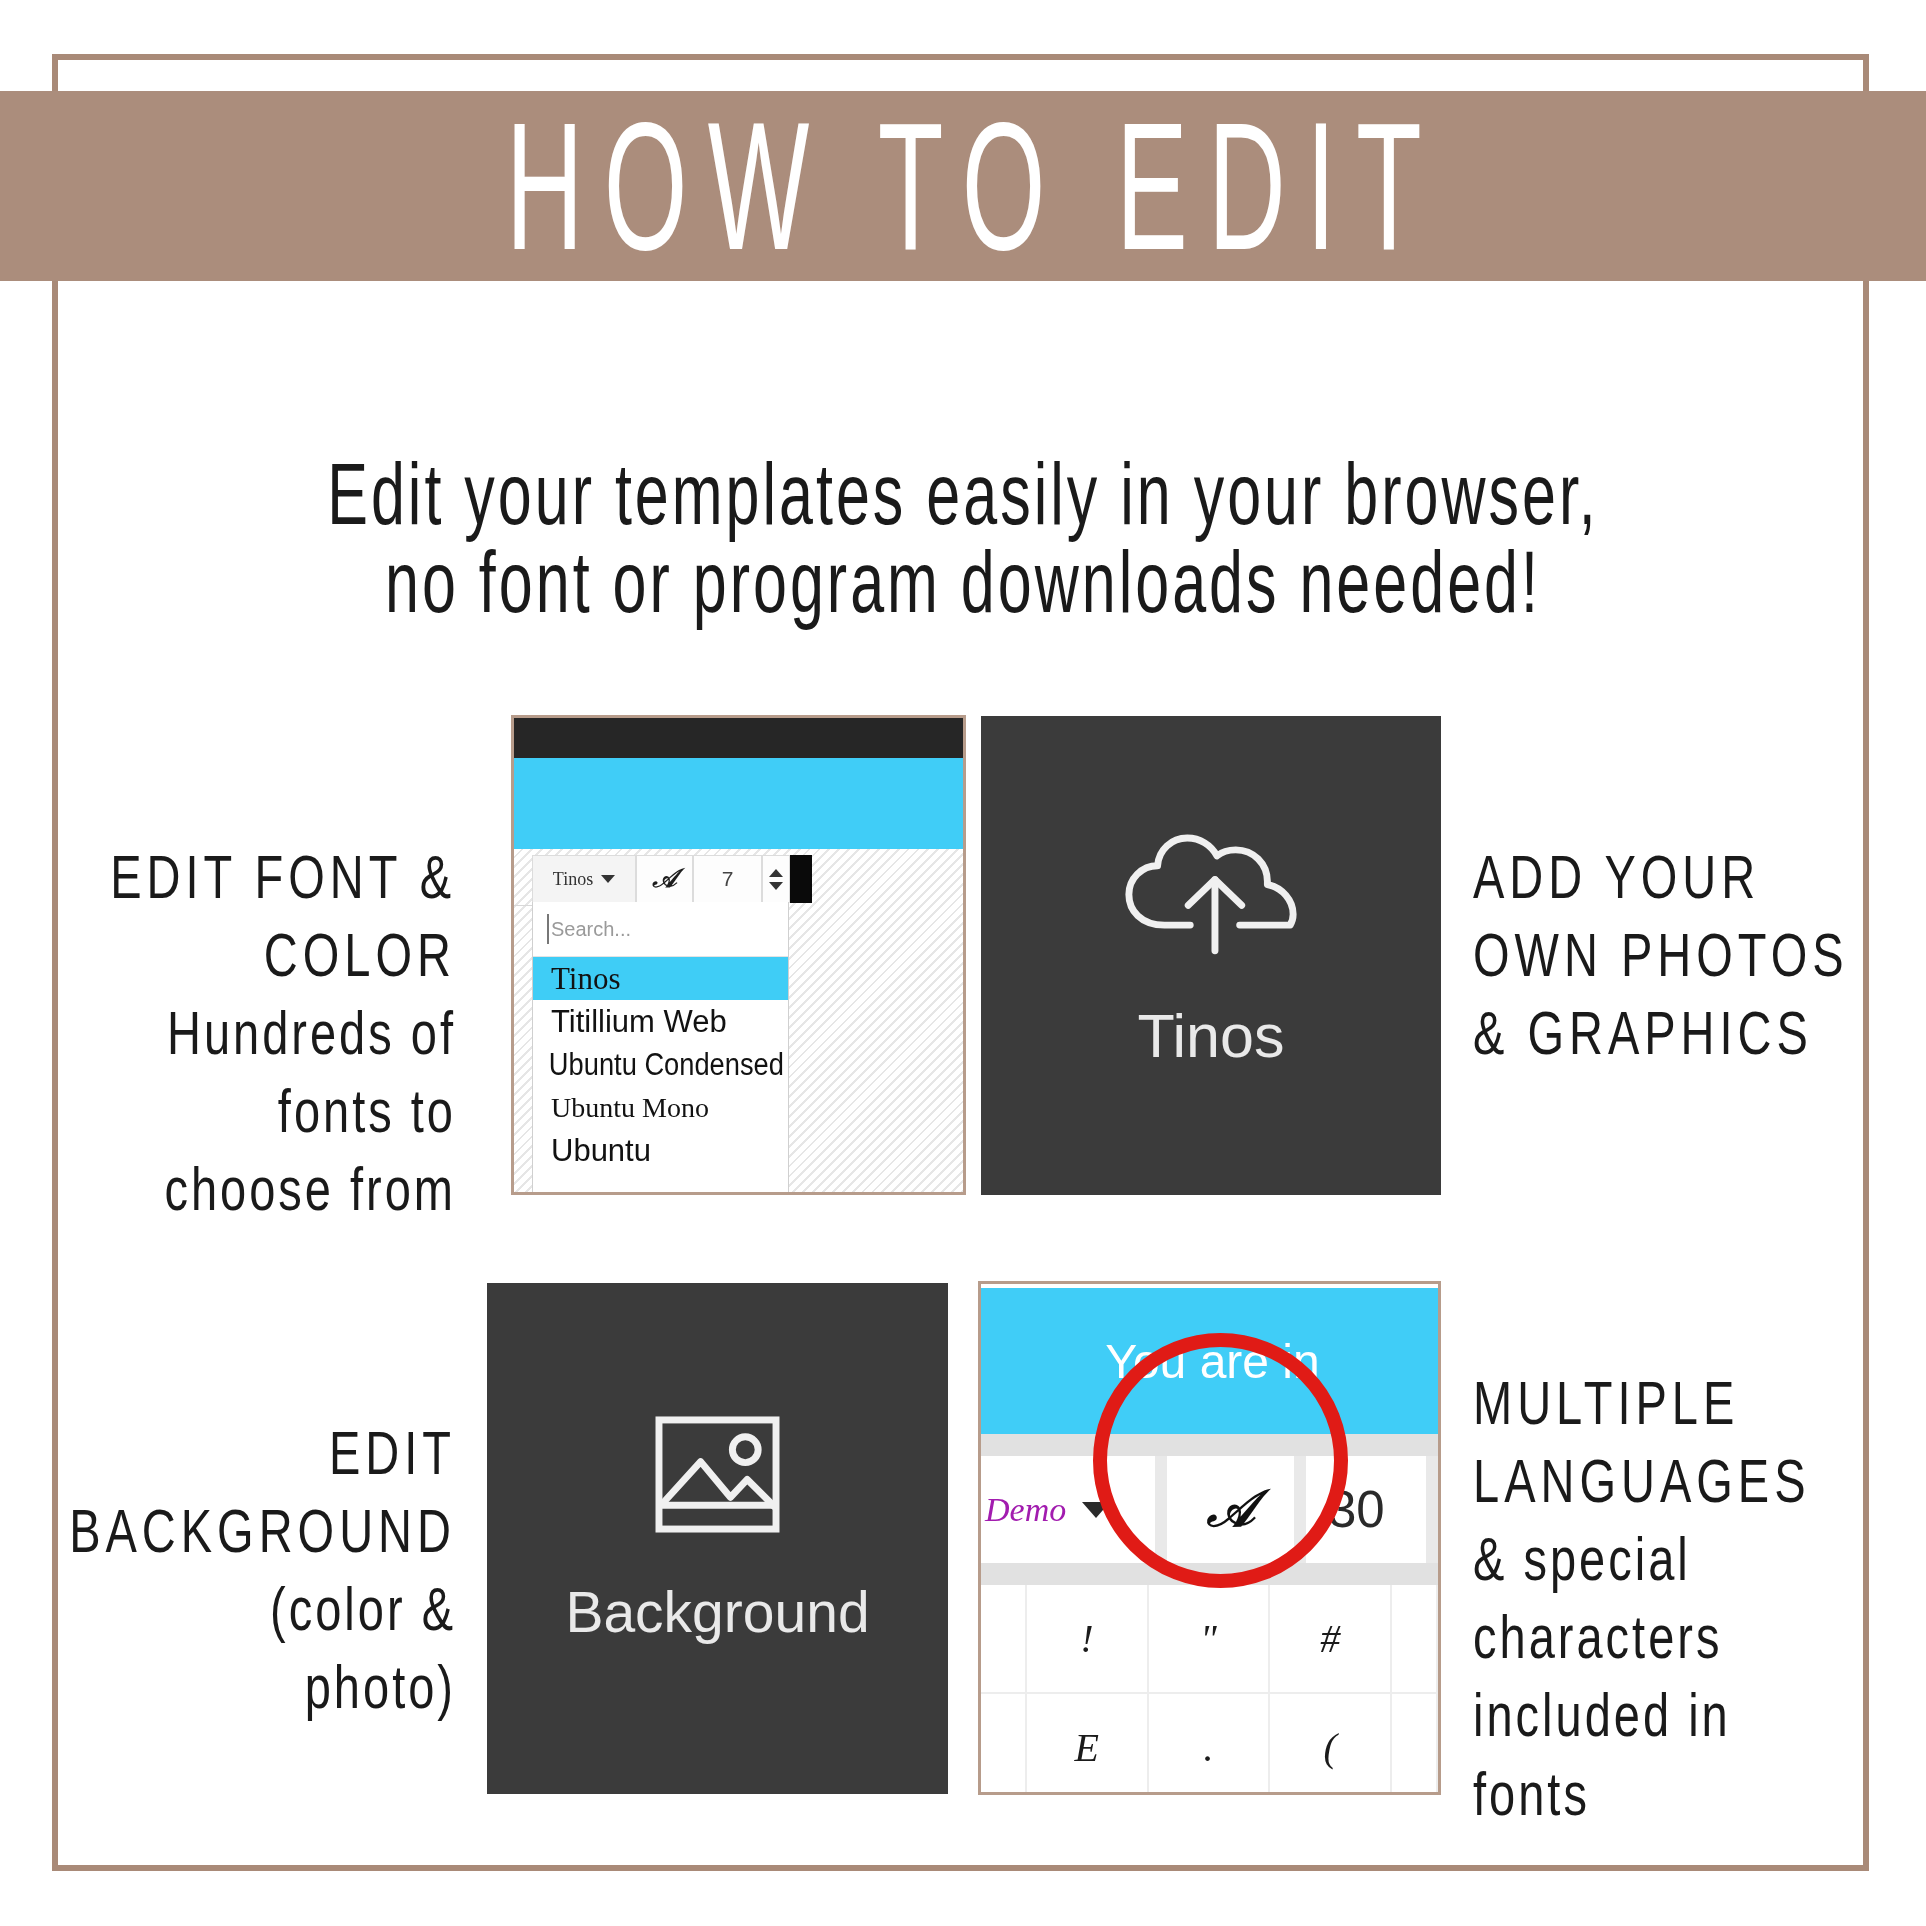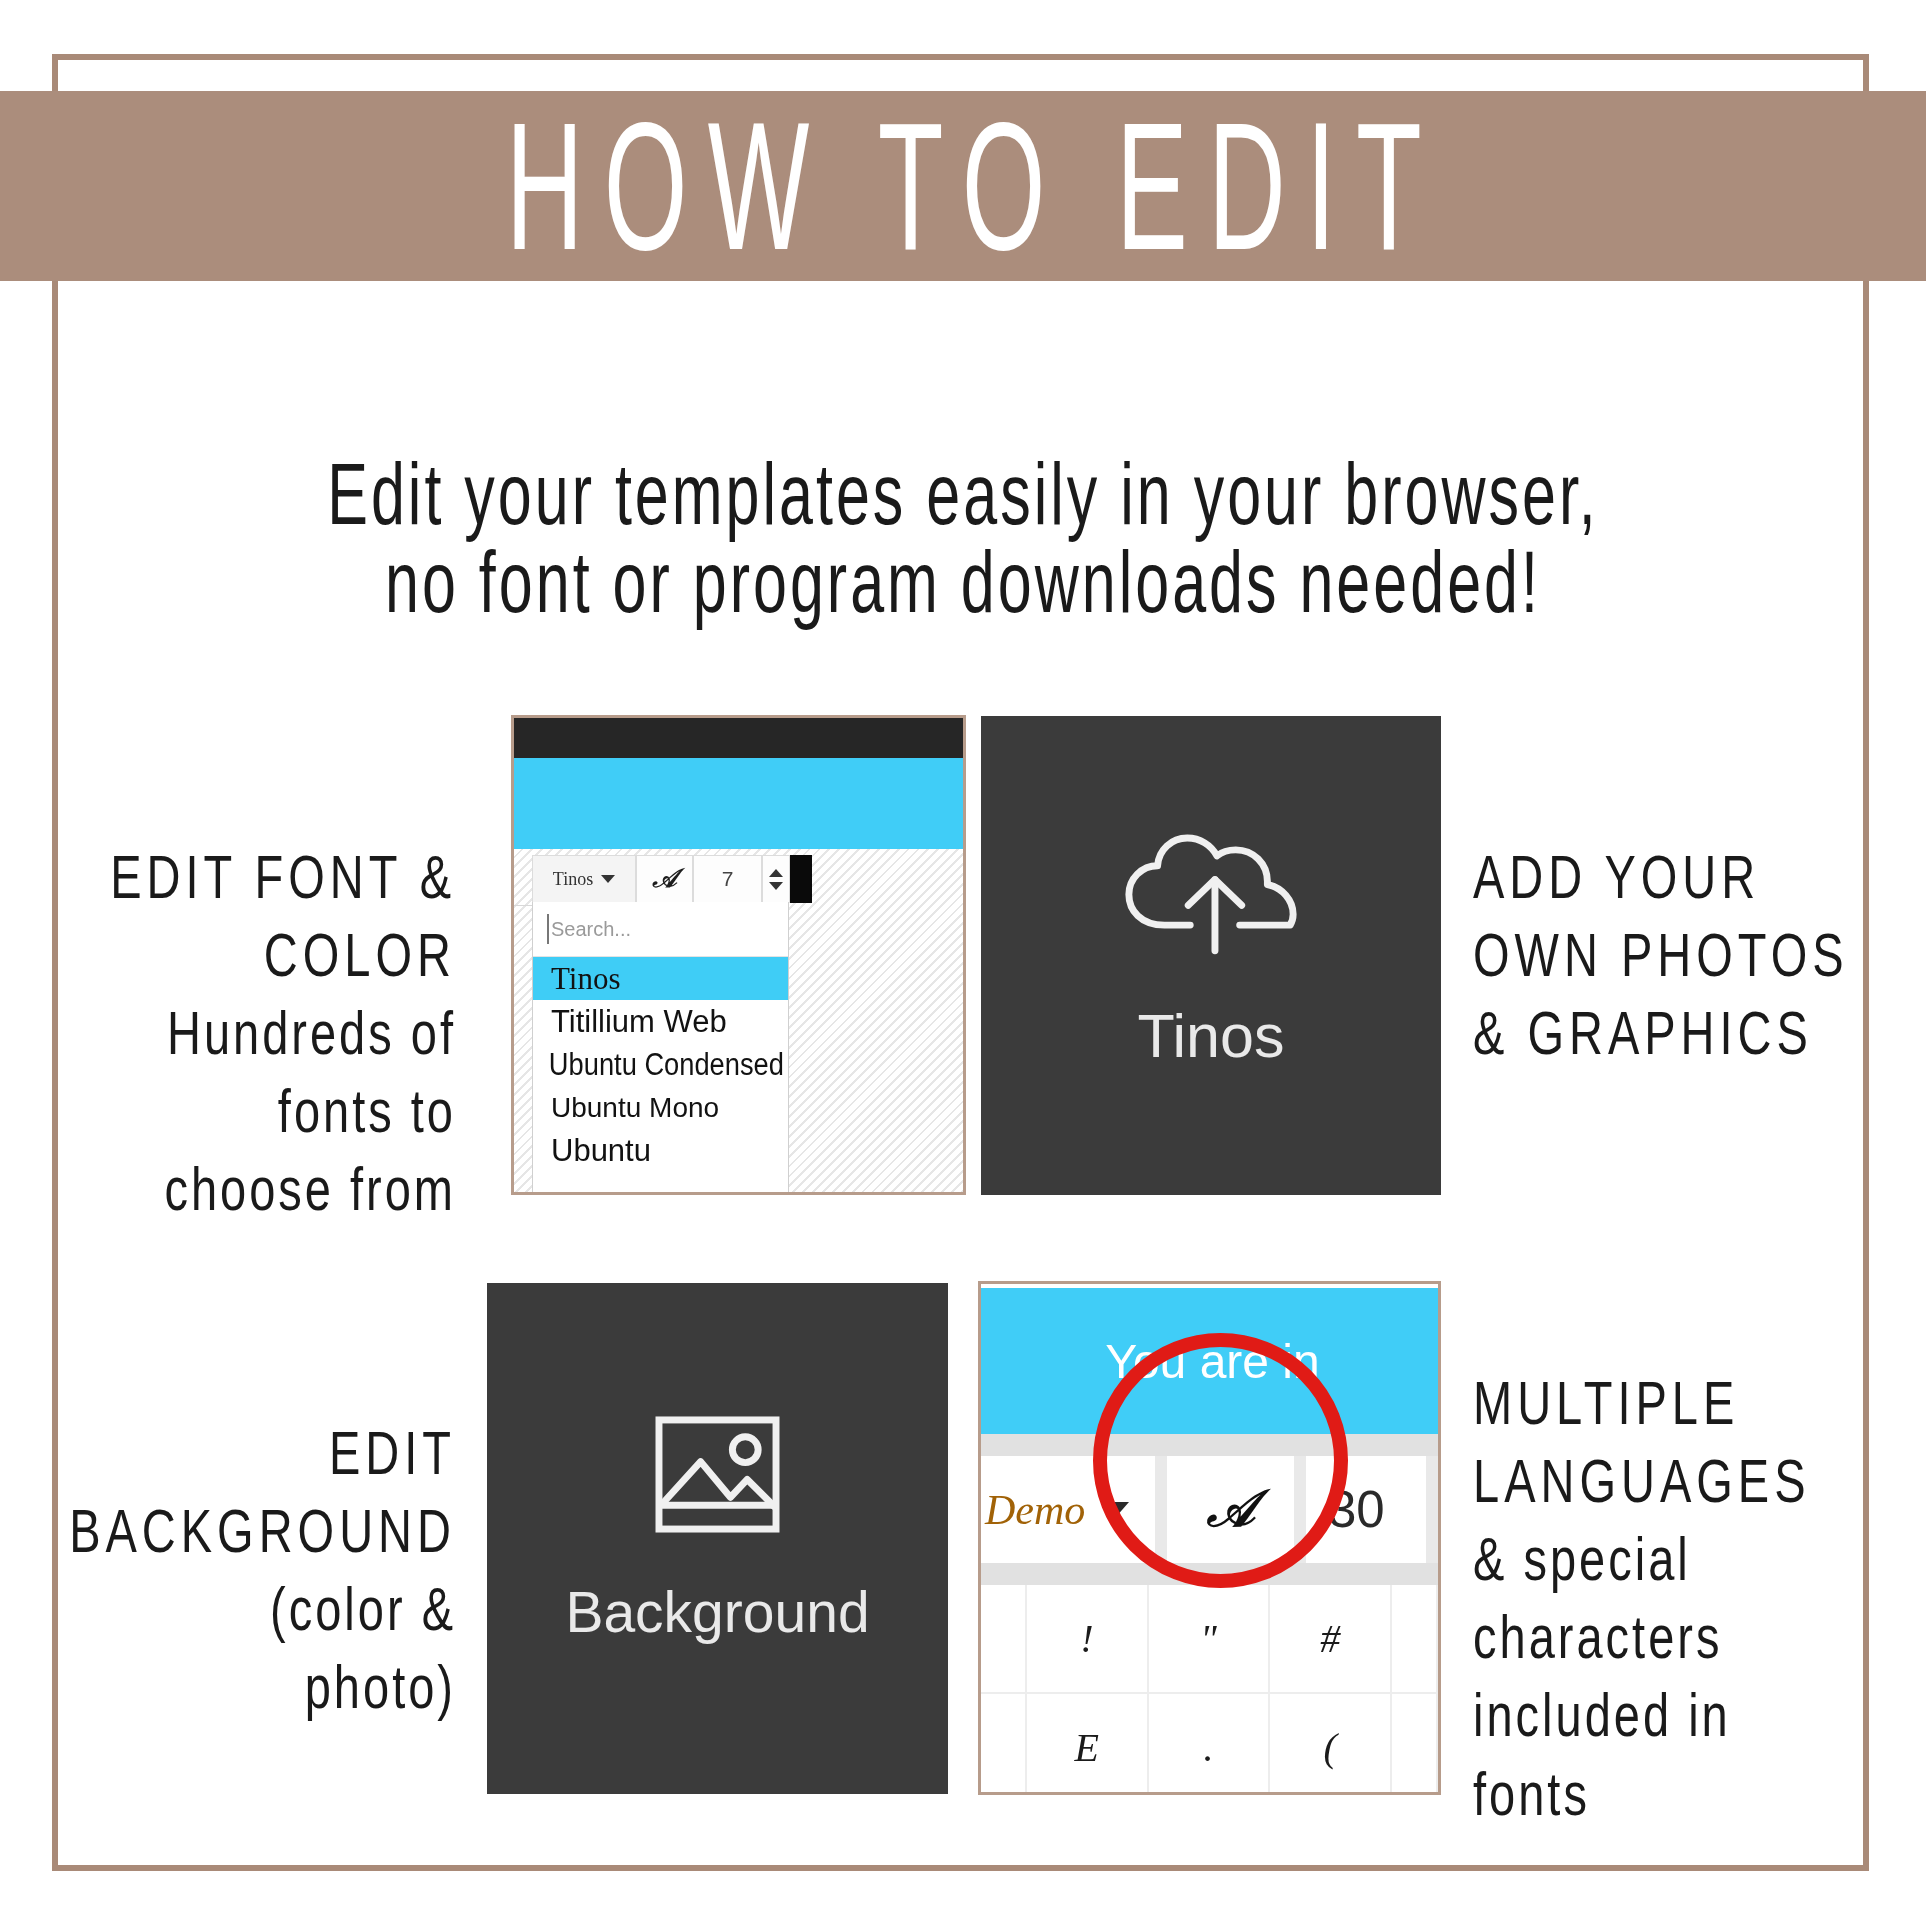--- a/index.html
+++ b/index.html
@@ -129,21 +129,21 @@
   #pf-caret{width:2px;height:30px;background:#777;margin-right:2px;}
   #pf-search-text{color:#9a9a9a;font-size:20px;font-weight:300;font-family:"Liberation Sans",sans-serif;}
   .font-opt{
     height:43px;display:flex;align-items:center;padding-left:18px;
     font-size:31px;color:#121212;white-space:nowrap;line-height:1;
   }
   .font-opt.sel{background:#3fcdf6;}
   .f-tinos{font-family:"Liberation Serif",serif;}
   .f-titillium{font-family:Liberation Sans, sans-serif;}
   .f-ubuntu-cond{font-family:"Liberation Sans",sans-serif;transform:scaleX(0.88);transform-origin:left center;}
-  .f-ubuntu-mono{font-family:Liberation Sans, sans-serif;font-size:28px;}
+  .f-ubuntu-mono{font-family:Liberation Serif, serif;font-size:28px;}
   .f-ubuntu{font-family:Liberation Sans, sans-serif;}
   .font-opt.cut{height:18px;overflow:hidden;}
 
   
   #panel-images{
     position:absolute;left:981px;top:716px;
     width:460px;height:479px;background:#3b3b3b;
     display:flex;flex-direction:column;align-items:center;justify-content:center;
   }
   #images-icon{margin-top:-26px;}
@@ -177,21 +177,21 @@
   }
   #kb-blue-text{
     color:#ffffff;font-size:48px;font-weight:400;white-space:nowrap;
     font-family:"Liberation Sans",sans-serif;margin-right:-6px;
   }
   #kb-greybar{position:absolute;left:0;top:150px;width:100%;height:22px;background:#e1e1e1;}
   #kb-toolrow{position:absolute;left:0;top:172px;width:100%;height:107px;display:flex;}
   .kb-tool{background:#ffffff;border-right:12px solid #e9e9e9;display:flex;align-items:center;}
   #kb-tool-demo{width:170px;padding-left:4px;gap:16px;}
   #kb-demo-text{
-    font-family:"Liberation Serif",serif;font-style:italic;font-size:42px;color:#a16207;
+    font-family:"Liberation Serif",serif;font-style:italic;font-size:34px;color:#a21caf;
   }
   #kb-demo-caret{width:0;height:0;border-left:14px solid transparent;border-right:14px solid transparent;border-top:16px solid #2a2a2a;}
   #kb-tool-script{width:127px;justify-content:center;}
   #kb-script-glyph{font-family:"Liberation Serif",serif;font-style:italic;font-weight:700;font-size:51px;color:#111;}
   #kb-tool-size{flex:1;padding-left:22px;}
   #kb-size-value{font-family:"Liberation Sans",sans-serif;font-size:51px;color:#2a2a2a;}
   #kb-greybar2{position:absolute;left:0;top:279px;width:100%;height:22px;background:#e1e1e1;}
 
   #kb-grid{position:absolute;left:0;top:301px;width:100%;height:213px;}
   .kb-row{display:flex;height:107px;border-bottom:2px solid #ededed;}

